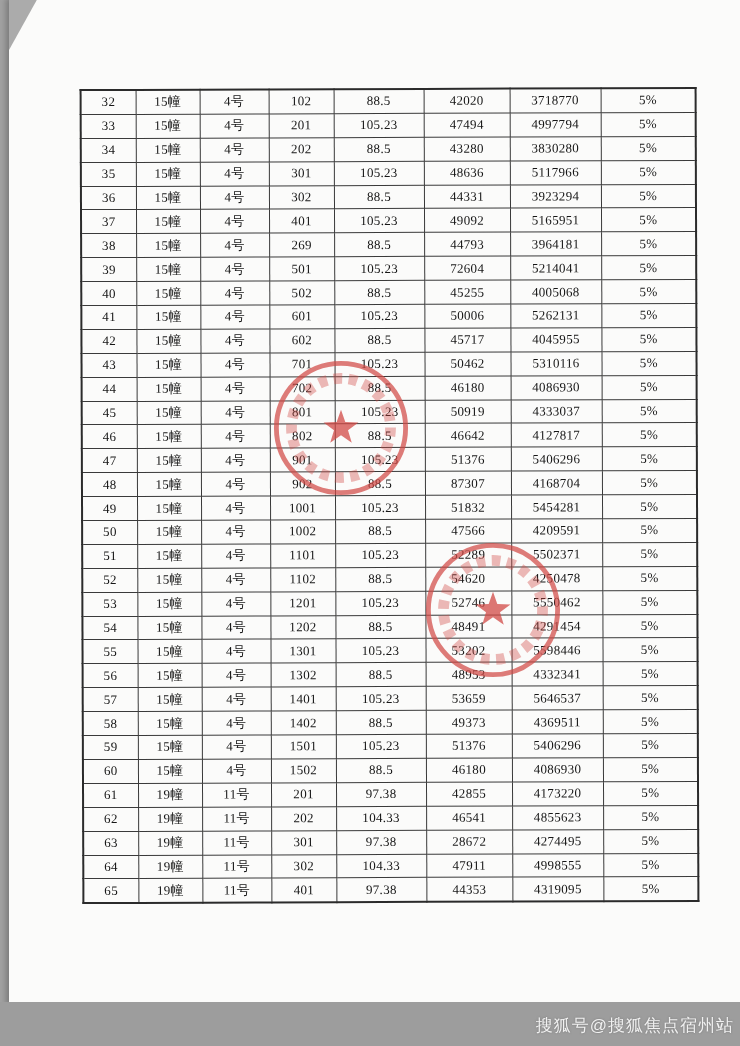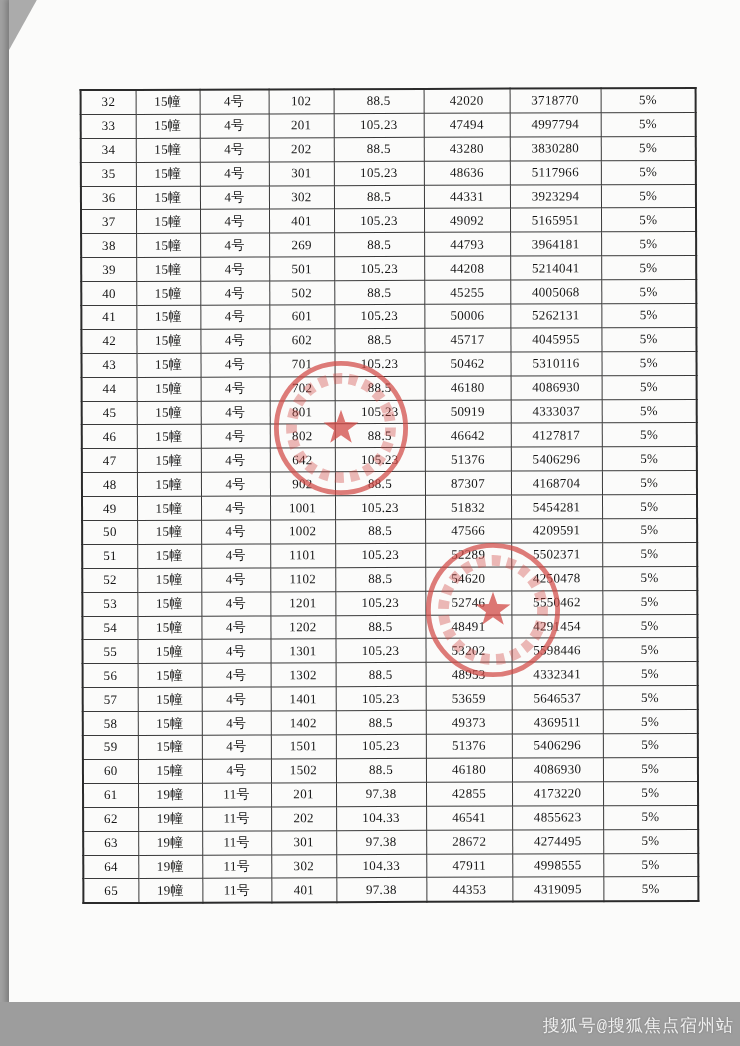--- a/index.html
+++ b/index.html
@@ -44,21 +44,21 @@
   .seal .blurtext{stroke:var(--seal-color);}
   .seal .star{fill:var(--seal-color);}
   #seal-upper{left:262px;top:362px;width:140px;height:140px;}
   #seal-lower{left:414px;top:544px;width:140px;height:140px;}
   .bottom-band{
     position:absolute;left:0;bottom:0;width:740px;height:44px;
     background:#9d9d9d;
   }
   .watermark{
     position:absolute;right:6px;bottom:9px;
-    font-family:Liberation Mono, monospace;
+    font-family:Liberation Sans, sans-serif;
     font-size:17px;color:var(--watermark-color);
     text-shadow:0 0 2px rgba(90,90,90,.6);
     letter-spacing:1px;
   }
   .edge-strip{
     position:absolute;left:0;top:0;width:10px;height:1046px;background:#a2a2a2;
   }
 </style>
 </head>
 <body>
@@ -149,21 +149,21 @@
             <td>44793</td>
             <td>3964181</td>
             <td>5%</td>
           </tr>
           <tr>
             <td>39</td>
             <td>15幢</td>
             <td>4号</td>
             <td>501</td>
             <td>105.23</td>
-            <td>44208</td>
+            <td>72604</td>
             <td>5214041</td>
             <td>5%</td>
           </tr>
           <tr>
             <td>40</td>
             <td>15幢</td>
             <td>4号</td>
             <td>502</td>
             <td>88.5</td>
             <td>45255</td>
@@ -227,21 +227,21 @@
             <td>802</td>
             <td>88.5</td>
             <td>46642</td>
             <td>4127817</td>
             <td>5%</td>
           </tr>
           <tr>
             <td>47</td>
             <td>15幢</td>
             <td>4号</td>
-            <td>642</td>
+            <td>901</td>
             <td>105.23</td>
             <td>51376</td>
             <td>5406296</td>
             <td>5%</td>
           </tr>
           <tr>
             <td>48</td>
             <td>15幢</td>
             <td>4号</td>
             <td>902</td>

